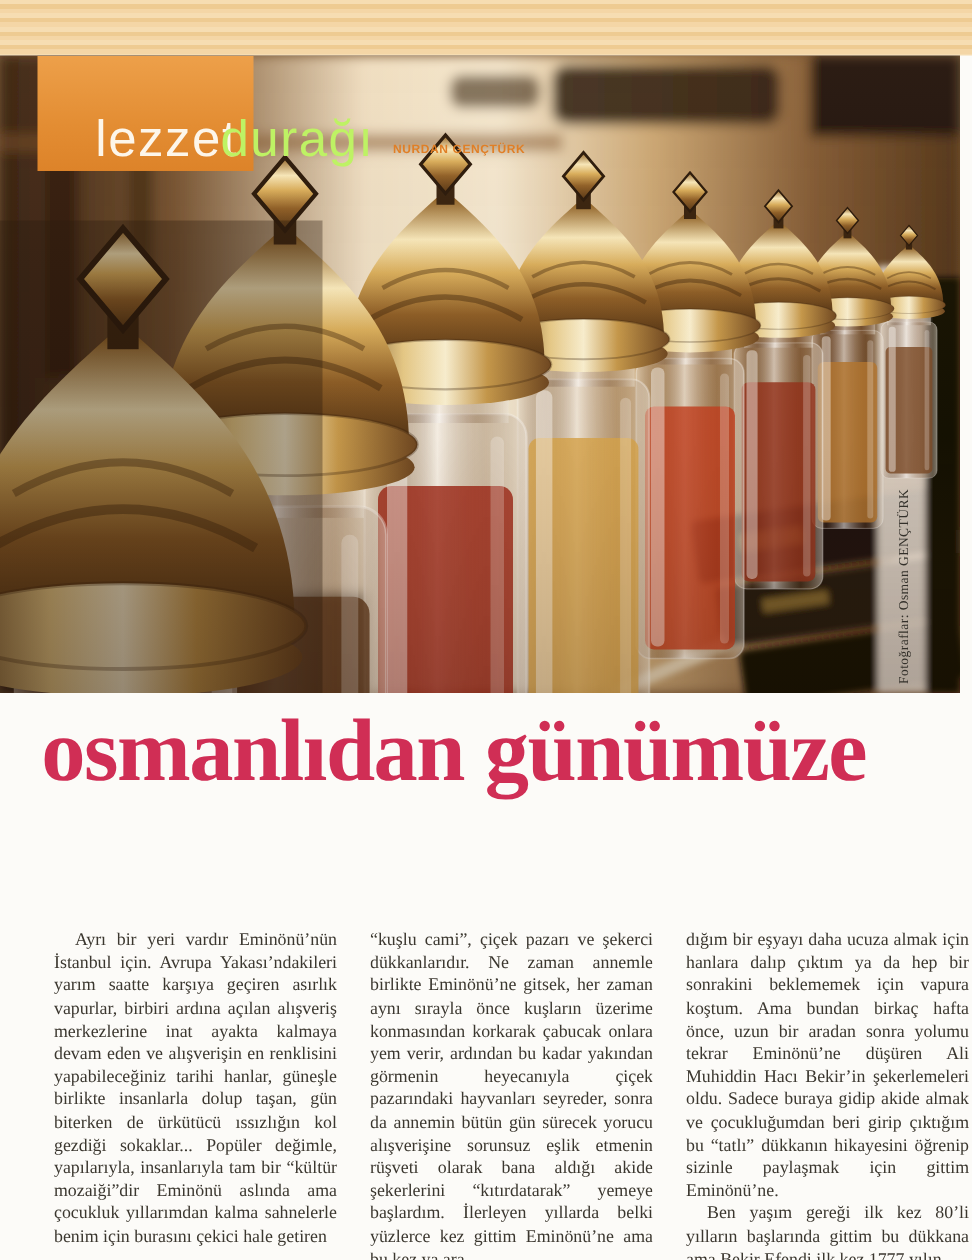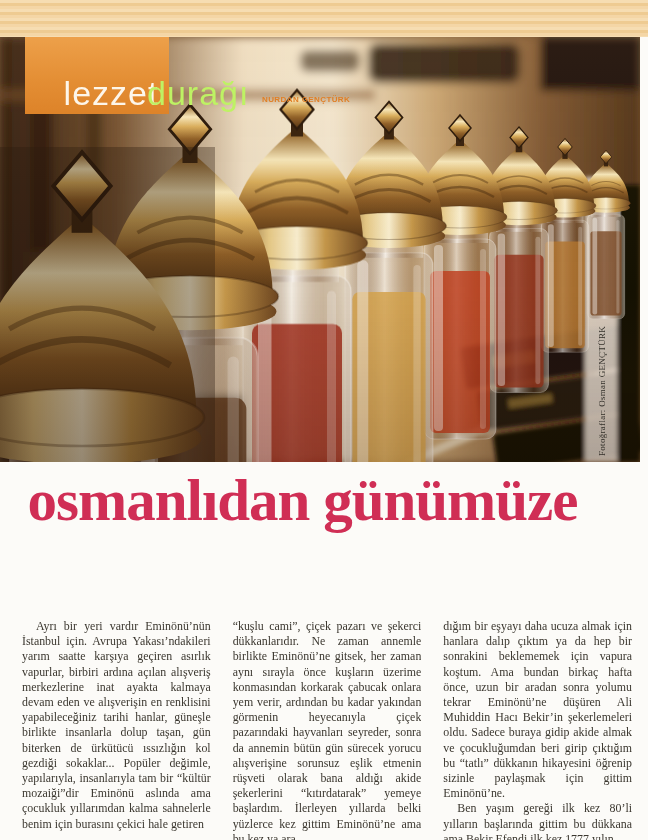--- a/index.html
+++ b/index.html
@@ -55,21 +55,21 @@
   .headline-line1{
     font-family:"Liberation Serif",serif;font-weight:700;
     font-size:59px;line-height:64px;letter-spacing:-1px;
   }
   .headline-line2{
     font-family:"Liberation Serif",serif;font-weight:700;
     font-size:64px;line-height:64px;letter-spacing:-1px;
   }
   
   .columns{
-    position:absolute;left:22px;top:619px;width:610px;height:221px;
+    position:absolute;left:36px;top:619px;width:610px;height:221px;
     display:flex;gap:22px;overflow:hidden;
   }
   .col{
     width:194px;height:221px;overflow:hidden;
     font-size:11.9px;line-height:15.2px;color:#3b372f;
     text-align:justify;
   }
   .col p{margin:0;}
   .para-indent{text-indent:14px;}
 </style>

